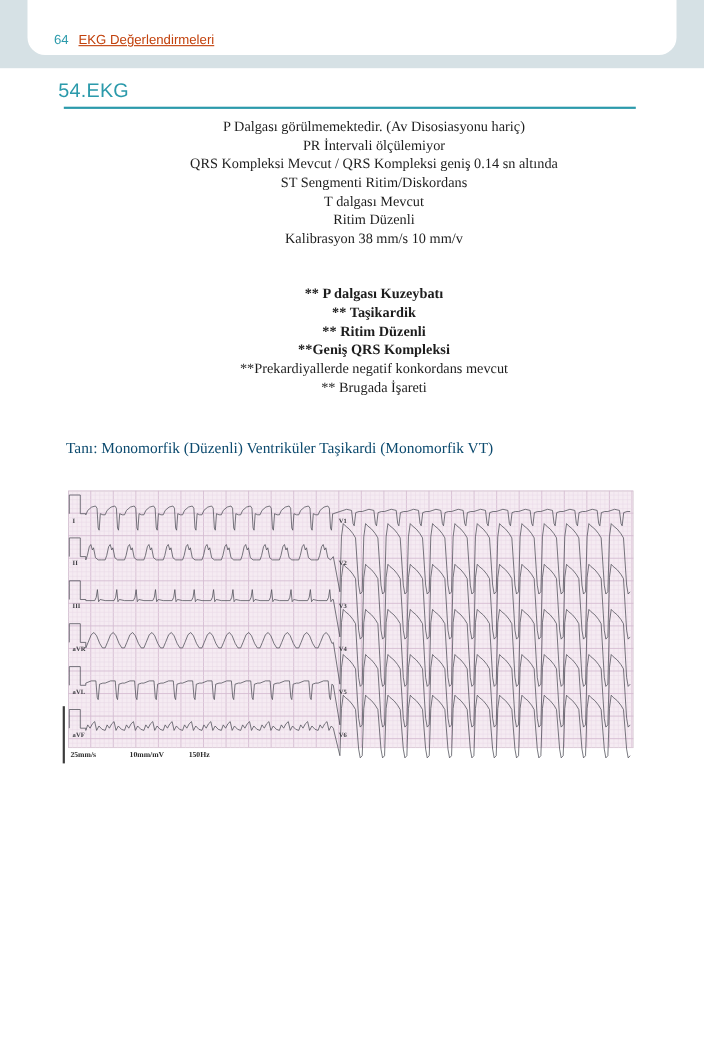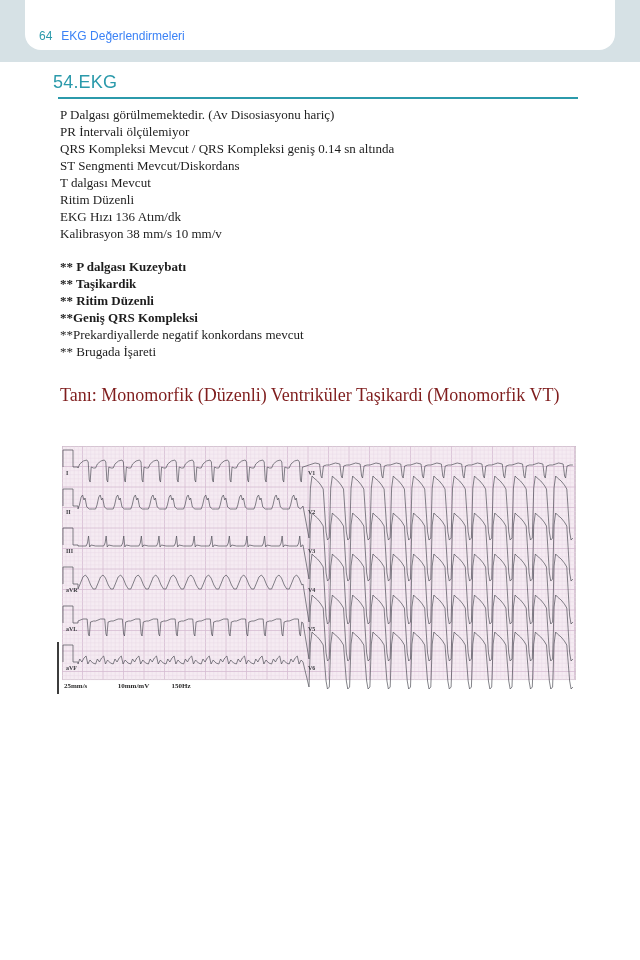--- a/index.html
+++ b/index.html
@@ -1,35 +1,35 @@
 <!DOCTYPE html>
 <html><head>
 <meta charset="utf-8">
 <style>
   html,body{margin:0;padding:0;}
   body{width:640px;height:960px;position:relative;overflow:hidden;background:#ffffff;
        font-family:"Liberation Serif",serif;}
   .top-band{position:absolute;left:0;top:0;width:640px;height:62px;background:#d6e1e5;}
   .header-card{position:absolute;left:25px;top:0;width:590px;height:50px;background:#ffffff;
        border-radius:0 0 16px 16px;display:flex;align-items:flex-end;
-       padding:0 0 7px 14px;box-sizing:border-box;
+       padding:0 0 7px 24px;box-sizing:border-box;
        font-family:"Liberation Sans",sans-serif;font-size:12px;}
   .page-num{color:#2b9aab;margin-right:9px;}
-  .header-title{color:#3b82f6;}
+  .header-title{color:#c2410c;text-decoration:underline;}
   .section-title{position:absolute;left:53px;top:72px;margin:0;
        font-family:"Liberation Sans",sans-serif;font-weight:400;
        font-size:18px;color:#2b9aab;letter-spacing:.2px;}
   .title-rule{position:absolute;left:58px;top:97px;width:520px;height:2px;
        background:#2b9aab;border:none;margin:0;}
   .textblock{position:absolute;left:60px;width:560px;font-size:13px;line-height:17px;color:#1d1d1d;}
   .findings{top:106px;}
   .highlights{top:258px;}
-  .line{white-space:nowrap;}
+  .line{white-space:nowrap;text-align:center;}
   .b{font-weight:700;}
-  .diagnosis{position:absolute;left:60px;top:385px;width:560px;font-size:18px;color:#7f1d1d;white-space:nowrap;}
+  .diagnosis{position:absolute;left:60px;top:401px;width:560px;font-size:14px;color:#0c4a6e;white-space:nowrap;}
   .ekg{position:absolute;left:62px;top:446px;width:620px;height:250px;}
   .ekg svg{position:absolute;left:0;top:0;display:block;}
   .ekg-footer{position:absolute;left:2px;top:236px;font-size:7px;font-weight:700;color:#2a2a2a;
        font-family:"Liberation Serif",serif;white-space:nowrap;}
   .ekg-footer span{display:inline-block;}
   .ekg-footer .f1{width:52px;}
   .ekg-footer .f2{width:52px;}
   .ekg-tick{position:absolute;left:-5px;top:196px;width:1.5px;height:52px;background:#3c3c3c;}
 </style>
 </head>
@@ -42,24 +42,23 @@
   <span class="header-title">EKG Değerlendirmeleri</span>
 </div>
 
 <h1 class="section-title">54.EKG</h1>
 <div class="title-rule"></div>
 
 <div class="textblock findings">
   <div class="line">P Dalgası görülmemektedir. (Av Disosiasyonu hariç)</div>
   <div class="line">PR İntervali ölçülemiyor</div>
   <div class="line">QRS Kompleksi Mevcut / QRS Kompleksi geniş 0.14 sn altında</div>
-  <div class="line">ST Sengmenti Mevcut/Diskordans</div>
+  <div class="line">ST Sengmenti Ritim/Diskordans</div>
   <div class="line">T dalgası Mevcut</div>
   <div class="line">Ritim Düzenli</div>
-  <div class="line">EKG Hızı 136 Atım/dk</div>
   <div class="line">Kalibrasyon 38 mm/s 10 mm/v</div>
 </div>
 
 <div class="textblock highlights">
   <div class="line b">** P dalgası Kuzeybatı</div>
   <div class="line b">** Taşikardik</div>
   <div class="line b">** Ritim Düzenli</div>
   <div class="line b">**Geniş QRS Kompleksi</div>
   <div class="line">**Prekardiyallerde negatif konkordans mevcut</div>
   <div class="line">** Brugada İşareti</div>

